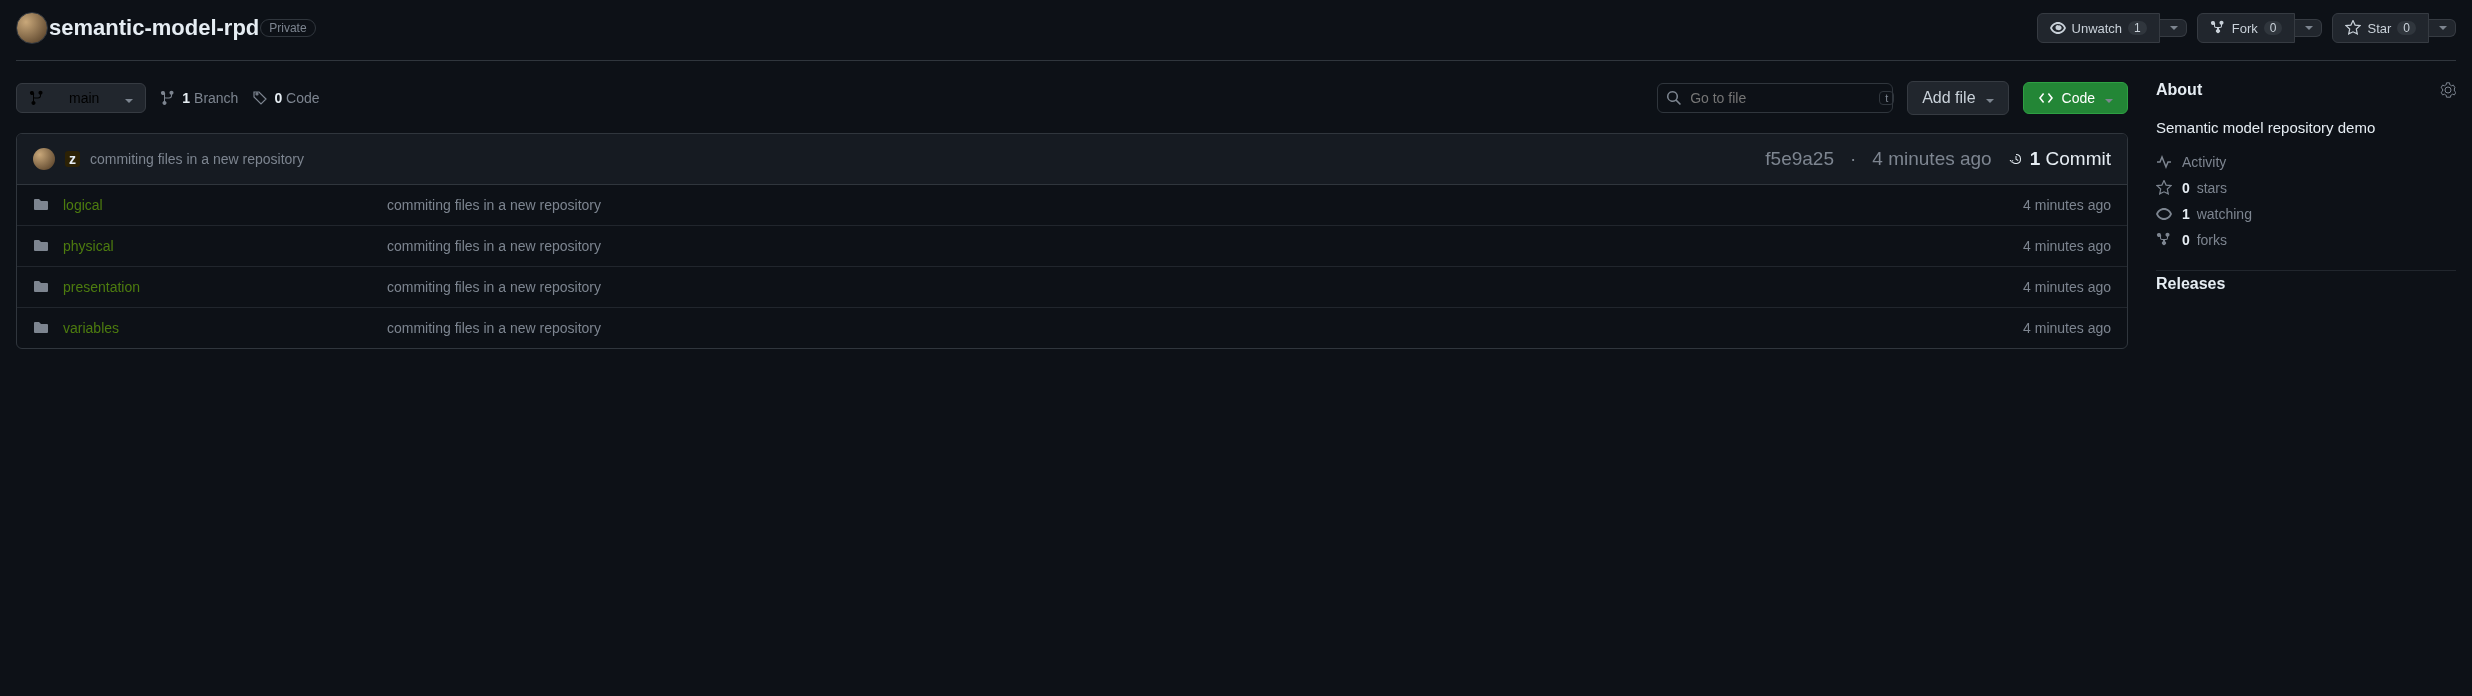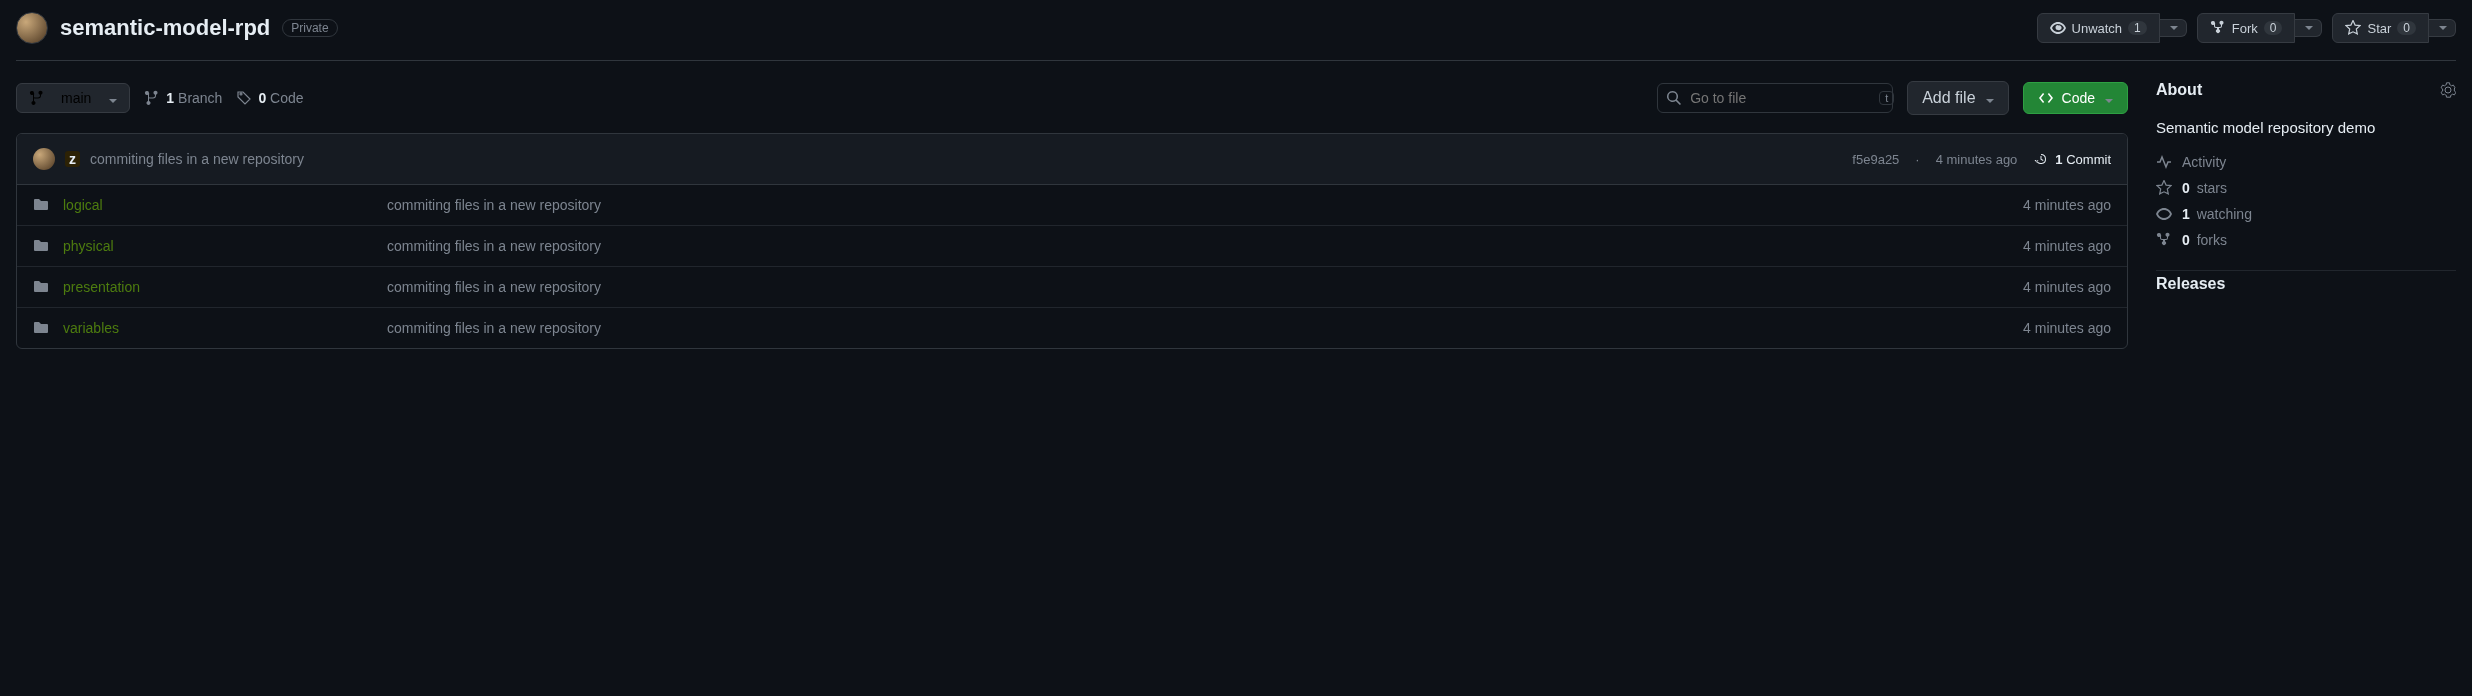--- a/index.html
+++ b/index.html
@@ -16,21 +16,21 @@
     .repo-header {
       display: flex;
       align-items: center;
       justify-content: space-between;
       padding: 12px 0 16px 0;
       border-bottom: 1px solid #30363d;
     }
     .repo-title-wrap {
       display: flex;
       align-items: center;
-      gap: 12px;
+      gap: 1px;
     }
     .avatar {
       width: 32px; height: 32px;
       border-radius: 50%;
       background: radial-gradient(circle at 30% 30%, #c9a87a, #4a3520);
       border: 1px solid #30363d;
     }
     .repo-name {
       font-size: 22px;
       font-weight: 600;
@@ -101,21 +101,21 @@
       gap: 14px;
       margin-bottom: 18px;
     }
     .branch-btn {
       background: #21262d;
       border: 1px solid #363b42;
       border-radius: 6px;
       padding: 6px 12px;
       display: flex;
       align-items: center;
-      gap: 16px;
+      gap: 24px;
       font-size: 14px;
       cursor: pointer;
     }
     .toolbar .stat {
       display: flex;
       align-items: center;
       gap: 6px;
       color: #7d8590;
       font-size: 14px;
       cursor: pointer;
@@ -198,21 +198,21 @@
       padding: 0 4px;
       border-radius: 3px;
     }
     .commit-msg-top { color: #7d8590; }
     .file-list-header .right-side {
       margin-left: auto;
       display: flex;
       align-items: center;
       gap: 16px;
       color: #7d8590;
-      font-size: 13px;
+      font-size: 19px;
     }
     .sha { color: #7d8590; }
     .commits-link {
       display: flex; align-items: center; gap: 6px;
       color: #e6edf3;
     }
     .commits-link strong { font-weight: 600; }
 
     .file-row {
       display: flex;

